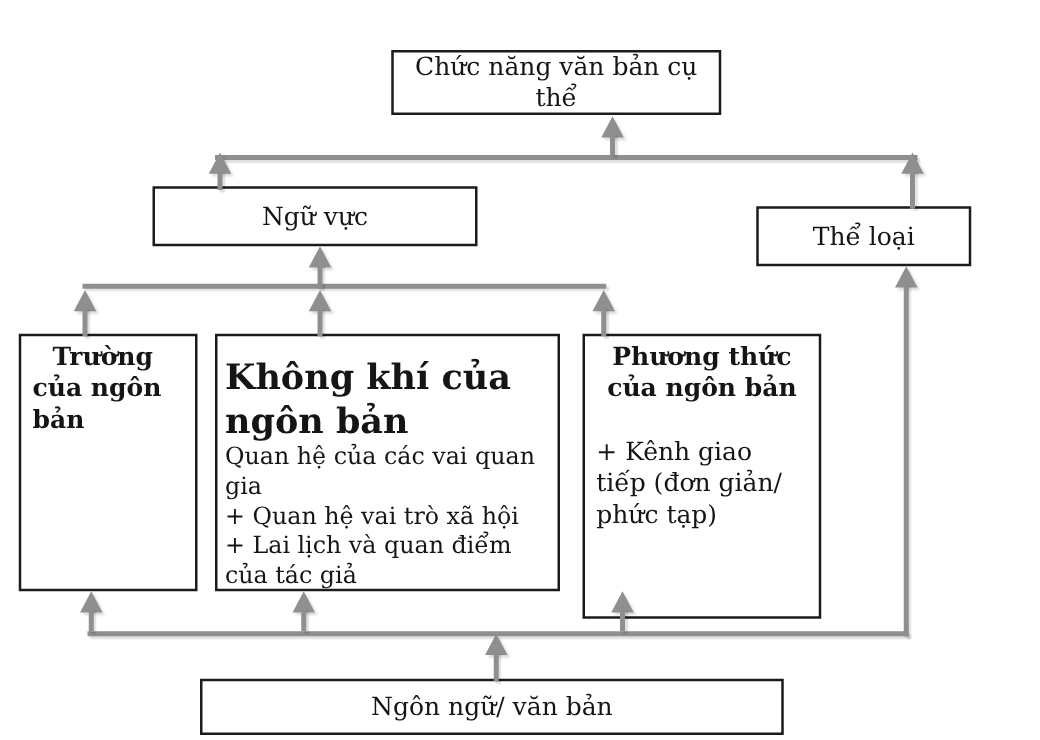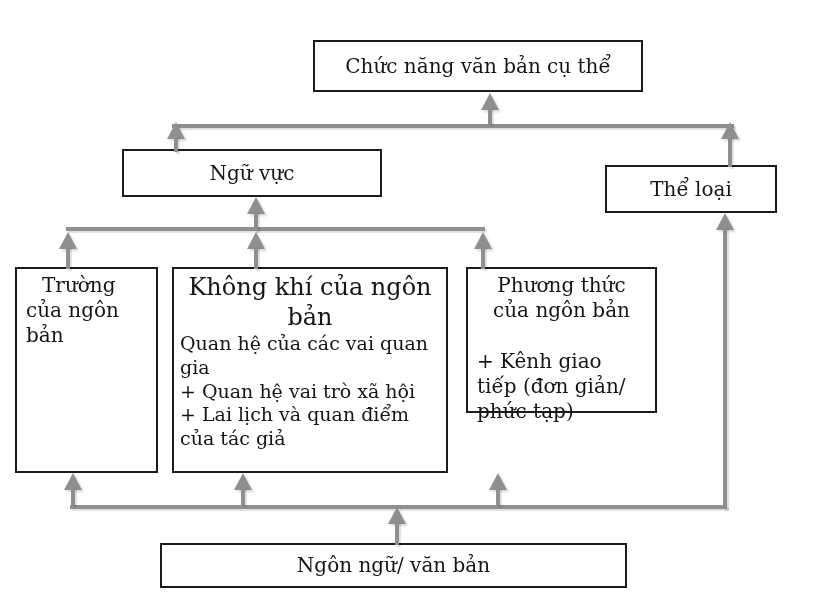--- a/index.html
+++ b/index.html
@@ -22,42 +22,42 @@
   .center-box{display:flex;align-items:center;justify-content:center;text-align:center;}
   .hline,.shaft{position:absolute;background:var(--arrow);box-shadow:2px 2px 1px rgba(0,0,0,0.12);}
   .hline{height:4px;}
   .shaft{width:4px;}
   .head{
     position:absolute;width:0;height:0;
     border-left:9px solid transparent;border-right:9px solid transparent;
     border-bottom:17px solid var(--arrow);
     filter:drop-shadow(2px 2px 1px rgba(0,0,0,0.15));
   }
-  .node-title{font-weight:normal;}
+  .node-title{font-weight:bold;}
   #field-box{padding:4px 9px;}
   #field-box .node-title{text-indent:16px;}
   #tenor-box{padding:3px 6px;font-size:19px;}
-  #tenor-box .node-title{text-align:center;font-size:24px;}
+  #tenor-box .node-title{font-size:28px;margin-top:12px;}
   #mode-box{padding:4px 9px;}
   #mode-box .node-title{text-align:center;}
   .spacer{height:26px;}
   #corpus-box{
     position:absolute;box-sizing:border-box;z-index:2;
     background:linear-gradient(to bottom,var(--corpus-top),var(--corpus-bottom));
     border:2px solid var(--corpus-border);
     font-size:20px;line-height:1.3;padding:11px 6px 0 13px;color:#111;
   }
   .lvl{z-index:1;}
 </style>
 </head>
 <body>
 
 <div id="canvas">
 
-  <div class="box center-box" style="left:313px;top:40px;width:330px;height:52px;">
+  <div class="box center-box" style="left:313px;top:40px;width:264px;height:52px;">
     <span>Chức năng văn bản cụ thể</span>
   </div>
 
   <div class="box center-box" style="left:122px;top:149px;width:260px;height:48px;">
     <span>Ngữ vực</span>
   </div>
 
   <div class="box center-box" style="left:605px;top:165px;width:172px;height:48px;text-align:center;">
     <span>Thể loại</span>
   </div>
@@ -67,21 +67,21 @@
     <div class="spacer"></div>
   </div>
 
   <div class="box" id="tenor-box" style="left:172px;top:267px;width:276px;height:206px;">
     <div class="node-title">Không khí của ngôn bản</div>
     <div>Quan hệ của các vai quan gia</div>
     <div>+ Quan hệ vai trò xã hội</div>
     <div>+ Lai lịch và quan điểm của tác giả</div>
   </div>
 
-  <div class="box" id="mode-box" style="left:466px;top:267px;width:191px;height:146px;">
+  <div class="box" id="mode-box" style="left:466px;top:267px;width:191px;height:228px;">
     <div class="node-title">Phương thức của ngôn bản</div>
     <div class="spacer"></div>
     <div>+ Kênh giao tiếp (đơn giản/ phức tạp)</div>
   </div>
 
 
   <div class="box center-box" style="left:160px;top:543px;width:467px;height:45px;">
     <span>Ngôn ngữ/ văn bản</span>
   </div>
 

